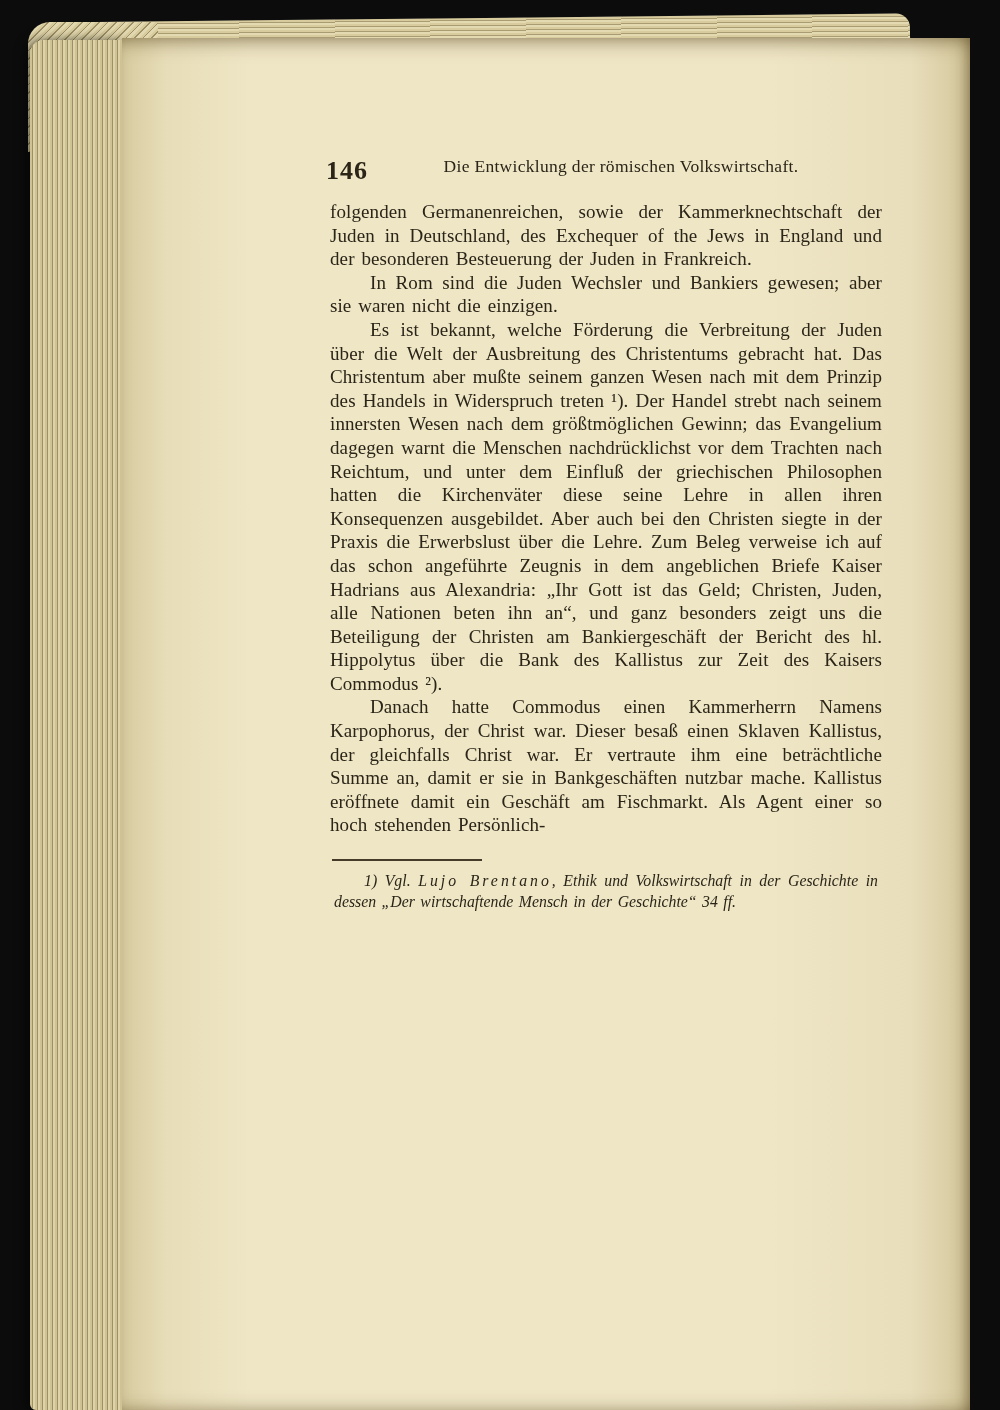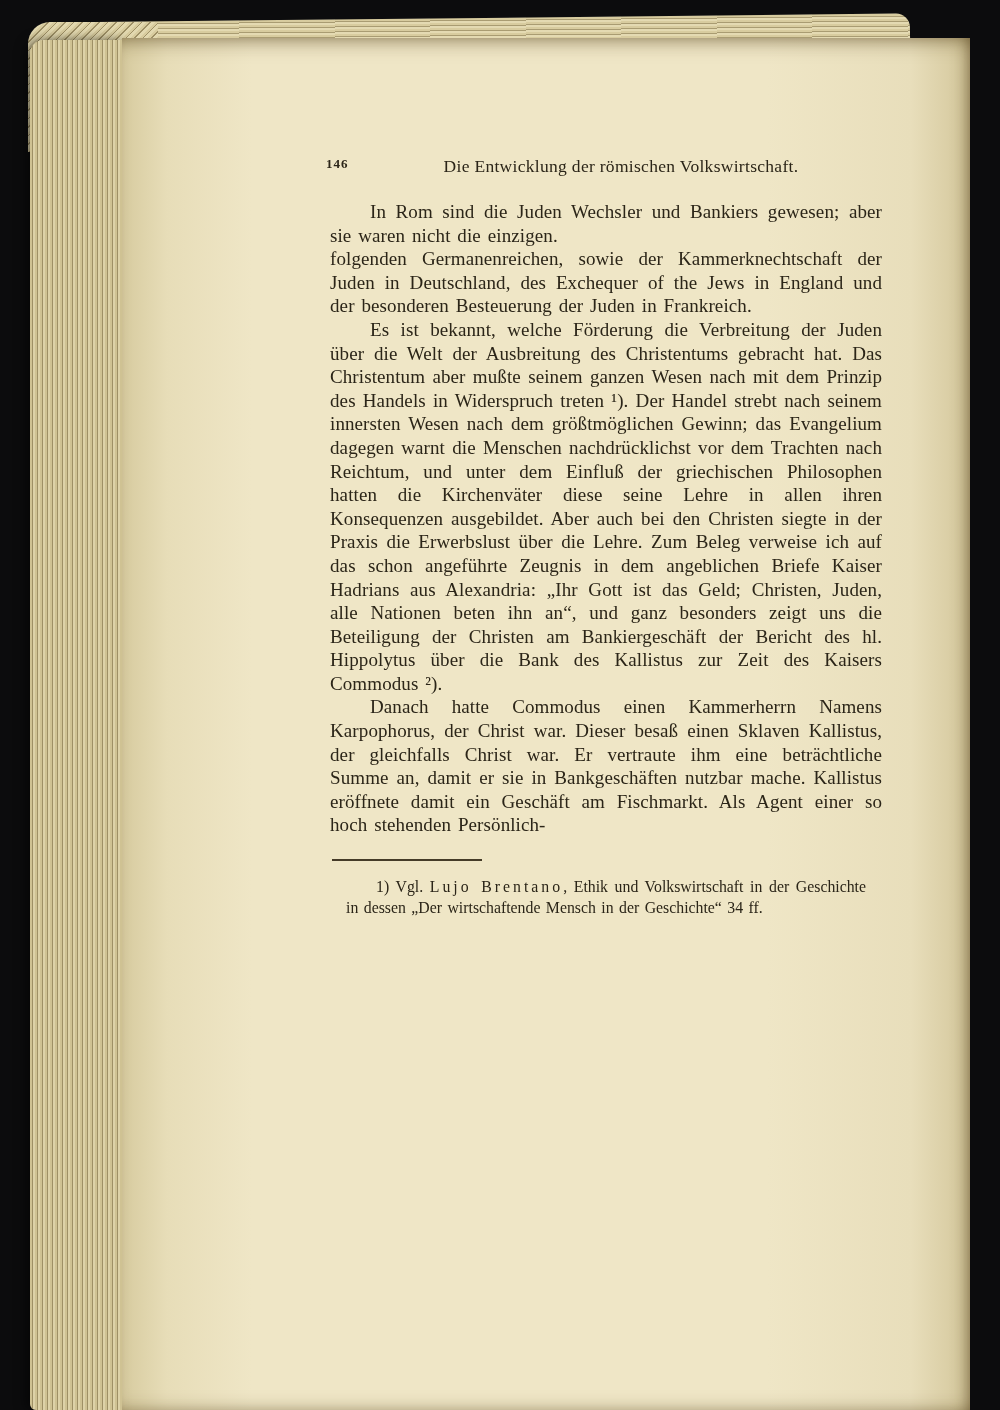--- a/index.html
+++ b/index.html
@@ -55,21 +55,21 @@
   }
 
   .page-header {
     position: relative;
     height: 26px;
     margin-bottom: 18px;
     font-size: 18px;
   }
   .page-number {
     position: absolute; left: -4px; top: 0;
-    font-weight: bold; font-size: 13px;
+    font-weight: bold; font-size: 26px;
     letter-spacing: 1px;
   }
   .running-title {
     text-align: center;
     padding-left: 30px;
     font-size: 17.5px;
     letter-spacing: 0.3px;
   }
 
   .para {
@@ -81,47 +81,48 @@
     letter-spacing: 0.1px;
   }
   .para.indent { text-indent: 40px; }
 
   .footnote-rule {
     width: 150px;
     border-top: 2px solid #453b28;
     margin: 22px 0 10px 2px;
   }
   .footnote {
-    margin: 16px;
+    margin: 4px;
     font-size: 15.8px;
     line-height: 20.8px;
     text-align: justify;
     word-spacing: 1.5px;
     text-indent: 30px;
+    font-style: italic;
   }
   .spaced-name { letter-spacing: 3px; }
 </style>
 </head>
 <body>
 
 <div class="scene">
   <div class="edge-top"></div>
   <div class="edge-corner"></div>
   <div class="edge-left"></div>
 
   <div class="page">
     <div class="text-block">
 
       <div class="page-header">
         <span class="page-number">146</span>
         <div class="running-title">Die Entwicklung der römischen Volkswirtschaft.</div>
       </div>
 
+      <p class="para">folgenden Germanenreichen, sowie der Kammerknechtschaft der Juden in Deutschland, des Exchequer of the Jews in England und der besonderen Besteuerung der Juden in Frankreich.</p>
       <p class="para indent">In Rom sind die Juden Wechsler und Bankiers gewesen; aber sie waren nicht die einzigen.</p>
-      <p class="para">folgenden Germanenreichen, sowie der Kammerknechtschaft der Juden in Deutschland, des Exchequer of the Jews in England und der besonderen Besteuerung der Juden in Frankreich.</p>
       <p class="para indent">Es ist bekannt, welche Förderung die Verbreitung der Juden über die Welt der Ausbreitung des Christentums gebracht hat. Das Christentum aber mußte seinem ganzen Wesen nach mit dem Prinzip des Handels in Widerspruch treten ¹). Der Handel strebt nach seinem innersten Wesen nach dem größtmöglichen Gewinn; das Evangelium dagegen warnt die Menschen nachdrücklichst vor dem Trachten nach Reichtum, und unter dem Einfluß der griechischen Philosophen hatten die Kirchenväter diese seine Lehre in allen ihren Konsequenzen ausgebildet. Aber auch bei den Christen siegte in der Praxis die Erwerbslust über die Lehre. Zum Beleg verweise ich auf das schon angeführte Zeugnis in dem angeblichen Briefe Kaiser Hadrians aus Alexandria: „Ihr Gott ist das Geld; Christen, Juden, alle Nationen beten ihn an“, und ganz besonders zeigt uns die Beteiligung der Christen am Bankiergeschäft der Bericht des hl. Hippolytus über die Bank des Kallistus zur Zeit des Kaisers Commodus ²).</p>
       <p class="para indent">Danach hatte Commodus einen Kammerherrn Namens Karpophorus, der Christ war. Dieser besaß einen Sklaven Kallistus, der gleichfalls Christ war. Er vertraute ihm eine beträchtliche Summe an, damit er sie in Bankgeschäften nutzbar mache. Kallistus eröffnete damit ein Geschäft am Fischmarkt. Als Agent einer so hoch stehenden Persönlich-</p>
 
       <div class="footnote-rule"></div>
 
       <p class="footnote"><span>1) Vgl. </span><span class="spaced-name">Lujo Brentano</span><span>, Ethik und Volkswirtschaft in der Geschichte in dessen „Der wirtschaftende Mensch in der Geschichte“ 34 ff.</span></p>
 
 
     </div>
   </div>

